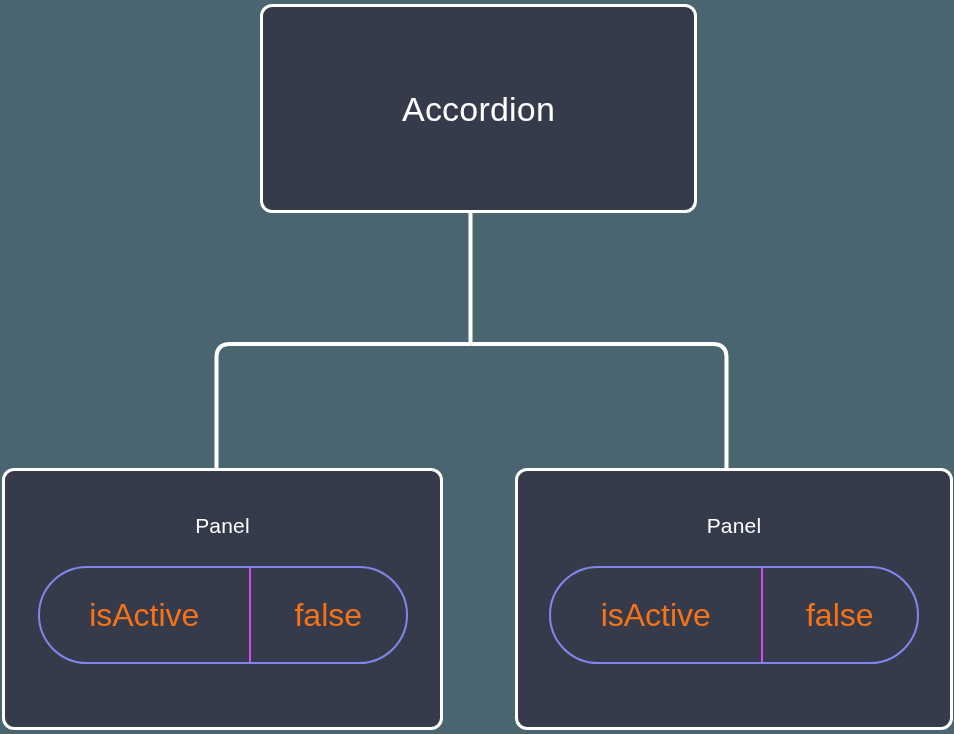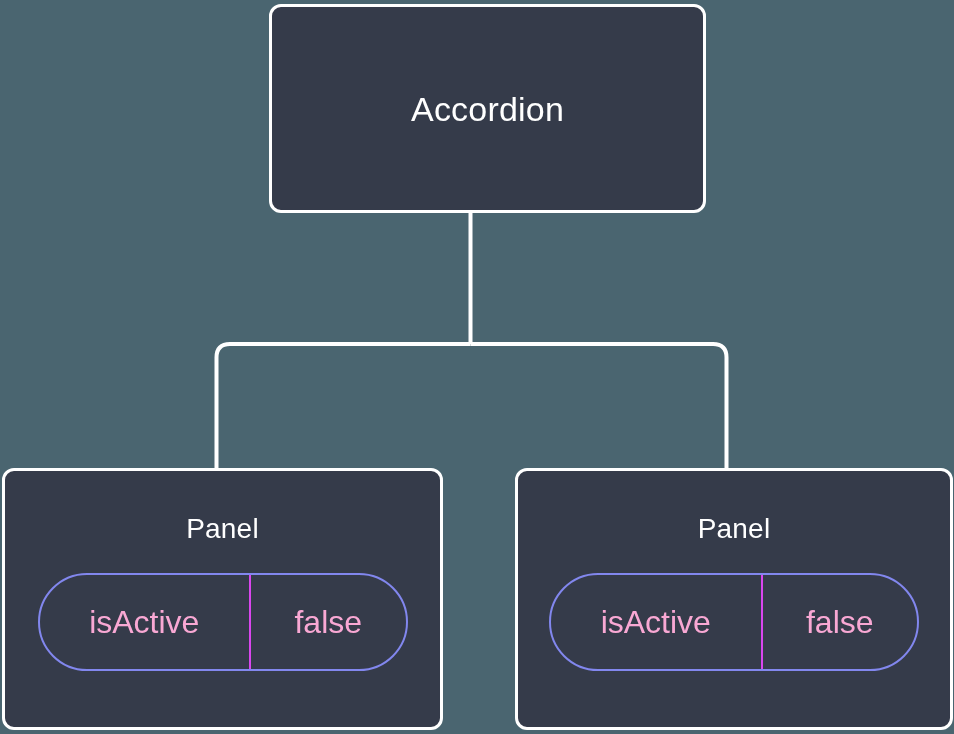--- a/index.html
+++ b/index.html
@@ -38,21 +38,21 @@
     box-sizing: border-box;
     background: #353b4a;
     border: 3px solid #ffffff;
     border-radius: 12px;
     display: flex;
     flex-direction: column;
     align-items: center;
   }
 
   #node-accordion {
-    left: 269px;
+    left: 260px;
     top: 4px;
     width: 437px;
     height: 209px;
     justify-content: center;
   }
 
   #node-panel-left {
     left: 2px;
     top: 468px;
     width: 441px;
@@ -70,42 +70,42 @@
 
   .node-title {
     color: #ffffff;
     font-size: 34px;
     line-height: 1;
     letter-spacing: 0.2px;
     white-space: nowrap;
   }
 
   .node-title.small {
-    font-size: 28px;
+    font-size: 21px;
     text-align: center;
   }
 
   
   .prop-pill {
     margin-top: 30px;
     height: 98px;
     box-sizing: border-box;
     border: 2px solid #8287ee;
     border-radius: 49px;
     display: flex;
     align-items: stretch;
     background: transparent;
   }
 
   .prop-key,
   .prop-value {
     display: flex;
     align-items: center;
     justify-content: center;
-    color: #f9a8d4;
+    color: #f97316;
     font-size: 32px;
     line-height: 1;
     white-space: nowrap;
   }
 
   .prop-key {
     width: 213px;
   }
 
   .prop-value {

